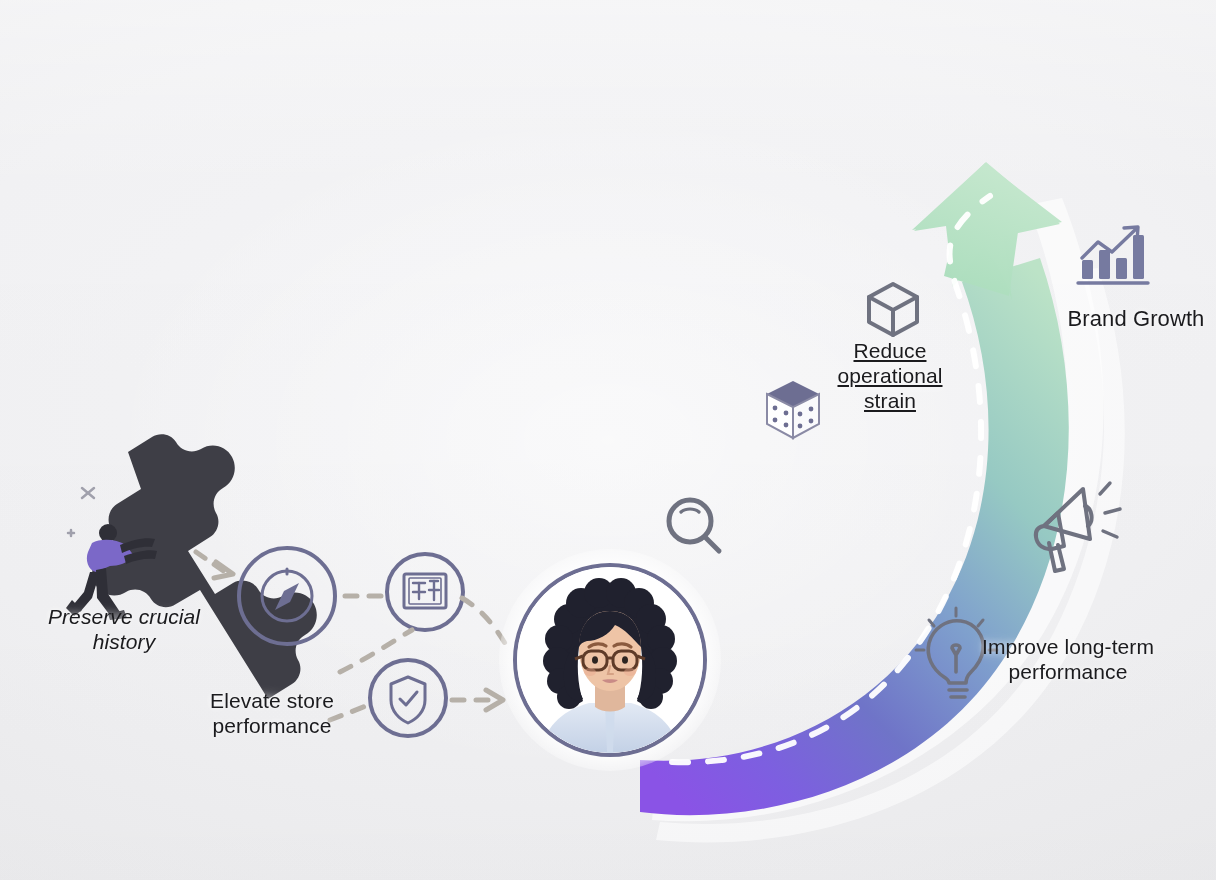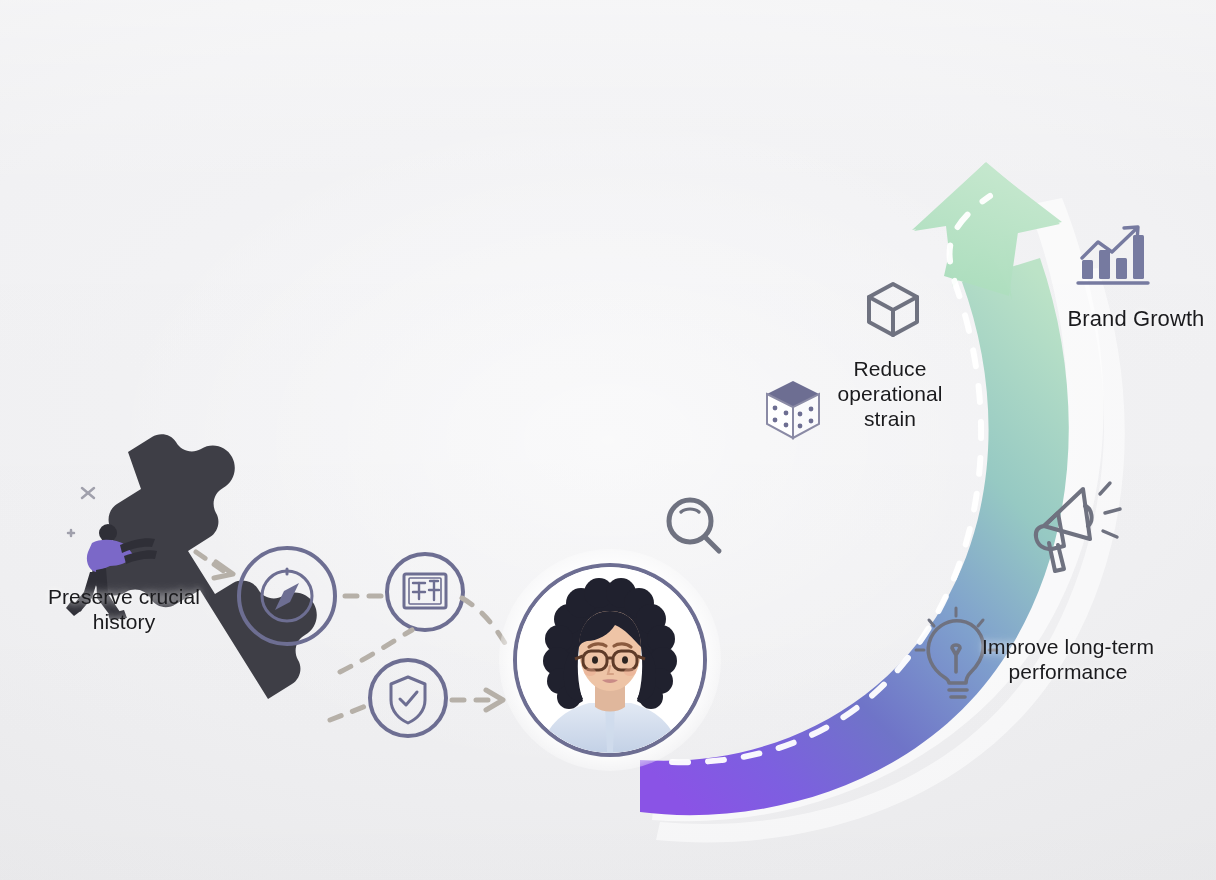--- a/index.html
+++ b/index.html
@@ -39,23 +39,23 @@
     color: #1b1b1e;
     font-size: 21px;
     line-height: 25px;
     text-align: center;
     white-space: pre-line;
     letter-spacing: 0.1px;
     text-shadow: 0 0 6px rgba(255,255,255,0.85), 0 0 14px rgba(255,255,255,0.6);
   }
 
   
-  #lbl-preserve { left: 18px;  top: 584px; width: 212px; }
+  #lbl-preserve { left: 18px;  top: 604px; width: 212px; font-style: italic; }
   #lbl-elevate  { left: 164px; top: 688px; width: 216px; }
-  #lbl-reduce   { left: 800px; top: 356px; width: 180px; }
+  #lbl-reduce   { left: 800px; top: 338px; width: 180px; text-decoration: underline; }
   #lbl-brand    { left: 1048px; top: 306px; width: 176px; font-size: 22px; }
   #lbl-improve  { left: 968px; top: 634px; width: 200px; }
 
   
   #avatar-wrap {
     position: absolute;
     left: 513px;
     top: 563px;
     width: 194px;
     height: 194px;
@@ -423,20 +423,22 @@
           <ellipse cx="73" cy="105" rx="6" ry="4" fill="#e8a98e" opacity="0.45"></ellipse>
           <ellipse cx="113" cy="105" rx="6" ry="4" fill="#e8a98e" opacity="0.45"></ellipse>
         </g>
       </svg>
     </div>
   </div>
 
   <div class="label" id="lbl-preserve">Preserve crucial
 history</div>
 
+  <div class="label" id="lbl-elevate">Elevate store
+performance</div>
 
   <div class="label" id="lbl-reduce">Reduce
 operational
 strain</div>
 
   <div class="label" id="lbl-brand">Brand Growth</div>
 
   <div class="label" id="lbl-improve">Improve long-term
 performance</div>
 

